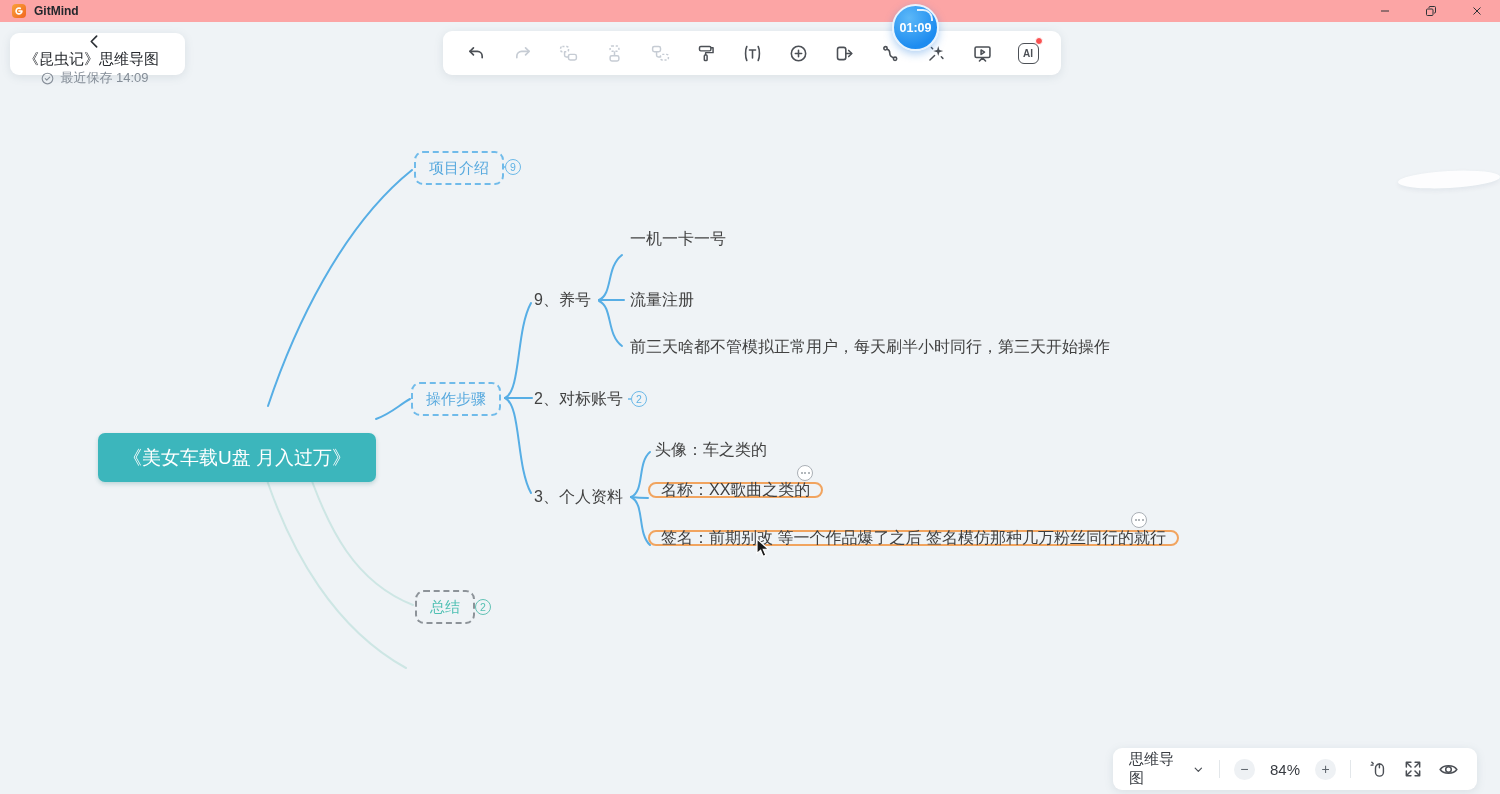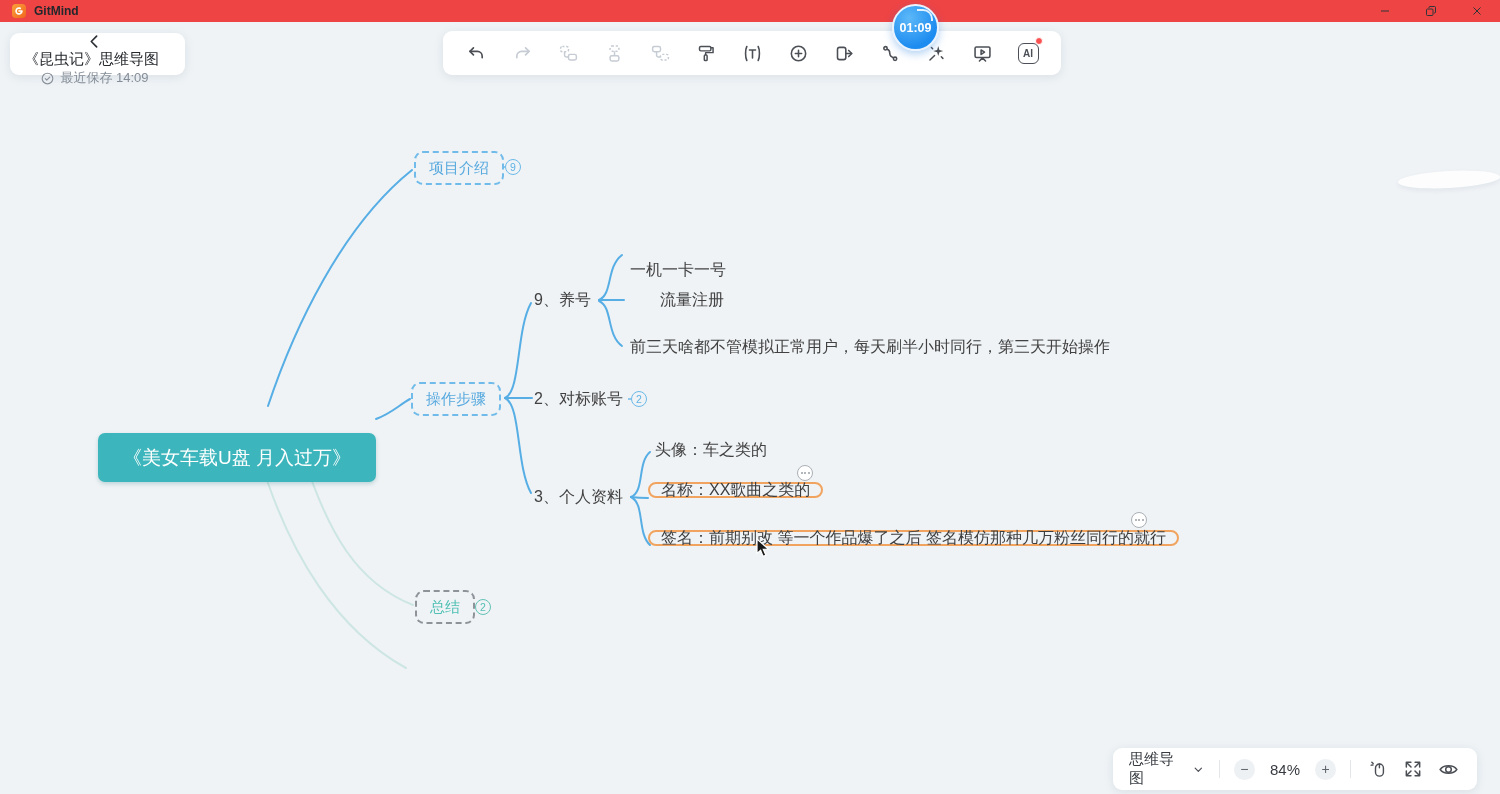--- a/index.html
+++ b/index.html
@@ -1,20 +1,20 @@
 <!DOCTYPE html>
 <html><head>
 <meta charset="utf-8">
 <style>
   * { margin:0; padding:0; box-sizing:border-box; }
   html,body { width:1500px; height:794px; overflow:hidden; }
   body { font-family:"Liberation Sans","DejaVu Sans",sans-serif; background:#eff3f6; position:relative; }
 
   
-  .titlebar { position:absolute; left:0; top:0; width:1500px; height:22px; background:#ef4444; display:flex; align-items:center; z-index:50; }
+  .titlebar { position:absolute; left:0; top:0; width:1500px; height:22px; background:#fca5a5; display:flex; align-items:center; z-index:50; }
   .logo { width:14px; height:14px; border-radius:4px; margin-left:12px; background:linear-gradient(135deg,#f9a13a,#f1661f); display:flex; align-items:center; justify-content:center; }
   .appname { margin-left:8px; font-size:12px; font-weight:bold; color:#23272c; }
   .winctrls { margin-left:auto; display:flex; height:22px; }
   .winbtn { width:46px; height:22px; display:flex; align-items:center; justify-content:center; color:#303438; }
 
   
   .card { position:absolute; background:#fff; border-radius:9px; box-shadow:0 2px 10px rgba(90,110,130,.14); }
 
   .header-card { left:10px; top:33px; height:42px; display:flex; align-items:center; padding:0 16px 0 10px;flex-direction:column; }
   .back-btn { width:28px; height:28px; display:flex; align-items:center; justify-content:center; color:#2c3036; }
@@ -241,22 +241,22 @@
 <div class="crescent"></div>
 
 <div class="root-node">《美女车载U盘 月入过万》</div>
 
 <div class="dashed-node" style="left:414px; top:151px;">项目介绍</div>
 <div class="count-badge" style="left:505px; top:159px;">9</div>
 
 <div class="dashed-node" style="left:411px; top:382px;">操作步骤</div>
 
 <div class="plain-node" style="left:534px; top:300px;">9、养号</div>
-<div class="plain-node" style="left:630px; top:270px;">一机一卡一号</div>
-<div class="plain-node" style="left:660px; top:300px;text-align:center;">流量注册</div>
+<div class="plain-node" style="left:630px; top:239px;">一机一卡一号</div>
+<div class="plain-node" style="left:630px; top:300px;text-align:center;">流量注册</div>
 <div class="plain-node" style="left:630px; top:347px;">前三天啥都不管模拟正常用户，每天刷半小时同行，第三天开始操作</div>
 
 <div class="plain-node" style="left:534px; top:399px;">2、对标账号</div>
 <div class="count-badge" style="left:631px; top:391px;">2</div>
 
 <div class="plain-node" style="left:534px; top:497px;">3、个人资料</div>
 <div class="plain-node" style="left:655px; top:450px;">头像：车之类的</div>
 
 <div class="orange-box" style="left:648px; top:482px;">名称：XX歌曲之类的</div>
 <div class="comment-badge" style="left:797px; top:465px;">

